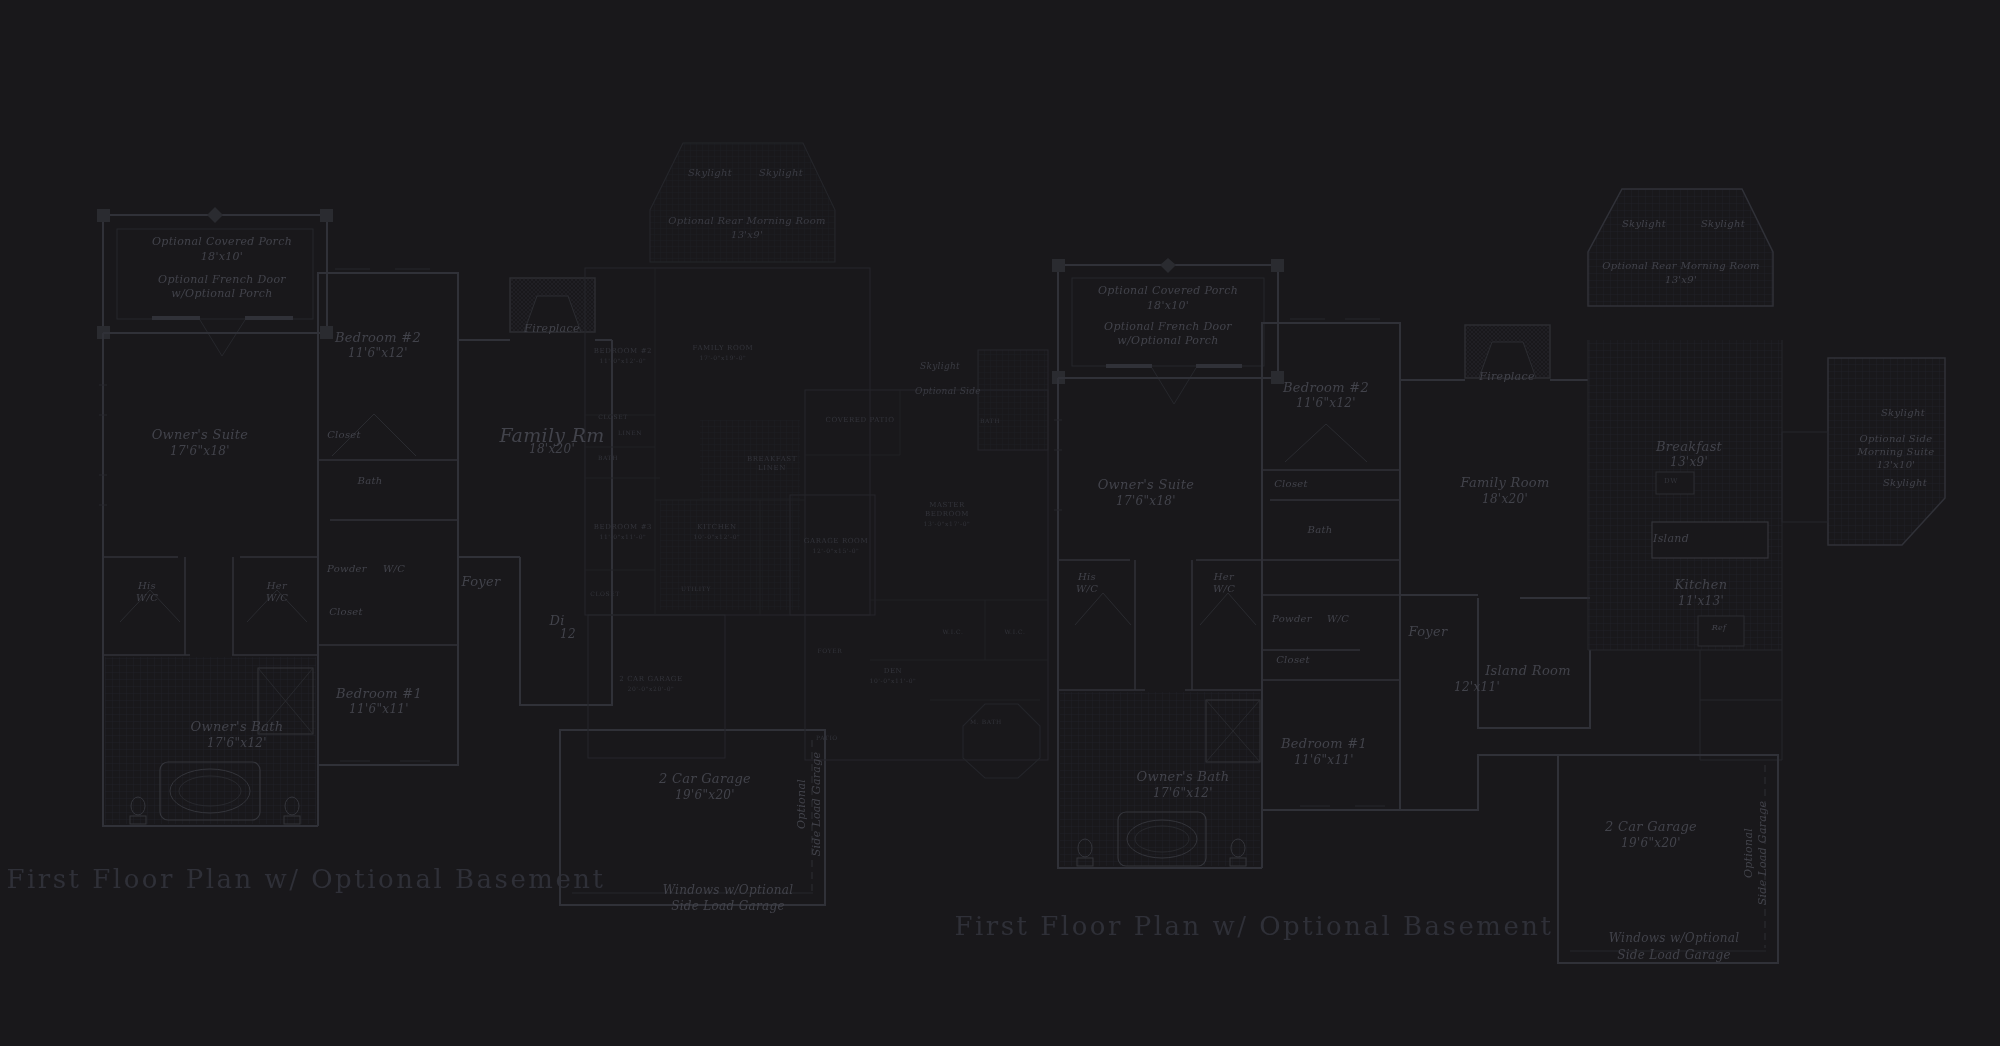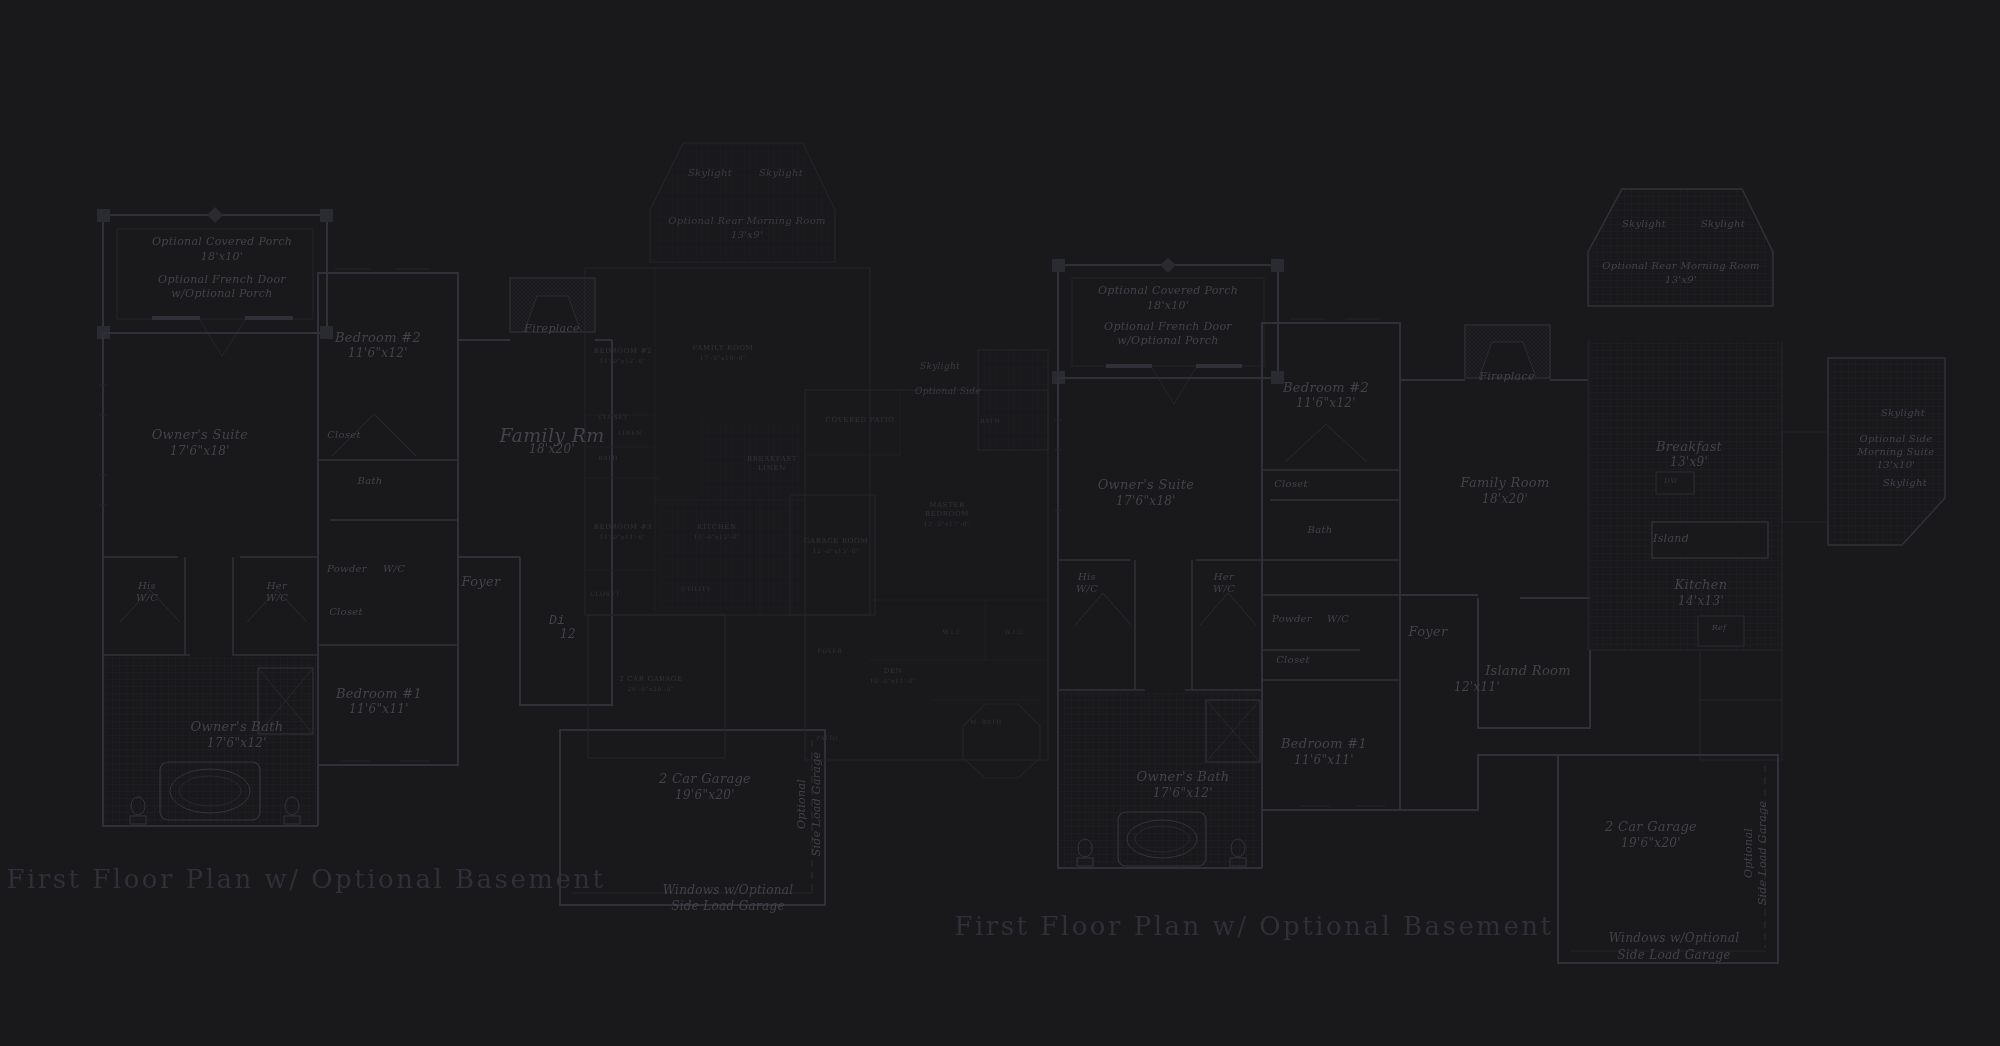--- a/index.html
+++ b/index.html
@@ -176,21 +176,21 @@
       <span class="lbl" style="left: 147px; top: 593px; font-size: 10px;">W/C</span>
       <span class="lbl" style="left: 277px; top: 581px; font-size: 10px;">Her</span>
       <span class="lbl" style="left: 277px; top: 593px; font-size: 10px;">W/C</span>
       <span class="lbl" style="left: 347px; top: 564px; font-size: 10px;">Powder</span>
       <span class="lbl" style="left: 394px; top: 564px; font-size: 10px;">W/C</span>
       <span class="lbl" style="left: 346px; top: 607px; font-size: 10px;">Closet</span>
       <span class="lbl" style="left: 481px; top: 575px; font-size: 13px;">Foyer</span>
       <span class="lbl" style="left: 552px; top: 426px; font-size: 19px;">Family Rm</span>
       <span class="lbl" style="left: 552px; top: 443px; font-size: 12px;">18'x20'</span>
       <span class="lbl" style="left: 552px; top: 323px; font-size: 11px;">Fireplace</span>
-      <span class="lbl" style="left: 557px; top: 614px; font-size: 13px; font-family: Liberation Mono, monospace;">Di</span>
+      <span class="lbl" style="left: 557px; top: 614px; font-size: 13px;">Di</span>
       <span class="lbl" style="left: 568px; top: 628px; font-size: 12px;">12</span>
       <span class="lbl" style="left: 379px; top: 687px; font-size: 13px;">Bedroom #1</span>
       <span class="lbl" style="left: 379px; top: 703px; font-size: 12px;">11'6"x11'</span>
       <span class="lbl" style="left: 237px; top: 720px; font-size: 13px;">Owner's Bath</span>
       <span class="lbl" style="left: 237px; top: 737px; font-size: 12px;">17'6"x12'</span>
       <span class="lbl" style="left: 705px; top: 772px; font-size: 13px;">2 Car Garage</span>
       <span class="lbl" style="left: 705px; top: 789px; font-size: 12px;">19'6"x20'</span>
       <span class="lbl" style="left: 802px; top: 804px; font-size: 11px; transform: translate(-50%, -50%) rotate(-90deg);">Optional</span>
       <span class="lbl" style="left: 817px; top: 804px; font-size: 11px; transform: translate(-50%, -50%) rotate(-90deg);">Side Load Garage</span>
       <span class="lbl" style="left: 728px; top: 884px; font-size: 12px;">Windows w/Optional</span>
@@ -251,21 +251,21 @@
       <span class="lbl" style="left: 1291px; top: 479px; font-size: 10px;">Closet</span>
       <span class="lbl" style="left: 1320px; top: 525px; font-size: 10px;">Bath</span>
       <span class="lbl" style="left: 1507px; top: 371px; font-size: 11px;">Fireplace</span>
       <span class="lbl" style="left: 1505px; top: 476px; font-size: 13px;">Family Room</span>
       <span class="lbl" style="left: 1505px; top: 493px; font-size: 12px;">18'x20'</span>
       <span class="lbl" style="left: 1689px; top: 440px; font-size: 13px;">Breakfast</span>
       <span class="lbl" style="left: 1689px; top: 456px; font-size: 12px;">13'x9'</span>
       <span class="lbl caps" style="left: 1671px; top: 478px; font-size: 7px;">DW</span>
       <span class="lbl" style="left: 1671px; top: 533px; font-size: 11px;">Island</span>
       <span class="lbl" style="left: 1701px; top: 578px; font-size: 13px;">Kitchen</span>
-      <span class="lbl" style="left: 1701px; top: 595px; font-size: 12px;">14'x13'</span>
+      <span class="lbl" style="left: 1701px; top: 595px; font-size: 12px;">11'x13'</span>
       <span class="lbl" style="left: 1719px; top: 624px; font-size: 8px;">Ref</span>
       <span class="lbl" style="left: 1903px; top: 408px; font-size: 10px;">Skylight</span>
       <span class="lbl" style="left: 1896px; top: 434px; font-size: 10px;">Optional Side</span>
       <span class="lbl" style="left: 1896px; top: 447px; font-size: 10px;">Morning Suite</span>
       <span class="lbl" style="left: 1896px; top: 460px; font-size: 10px;">13'x10'</span>
       <span class="lbl" style="left: 1905px; top: 478px; font-size: 10px;">Skylight</span>
       <span class="lbl" style="left: 1087px; top: 572px; font-size: 10px;">His</span>
       <span class="lbl" style="left: 1087px; top: 584px; font-size: 10px;">W/C</span>
       <span class="lbl" style="left: 1224px; top: 572px; font-size: 10px;">Her</span>
       <span class="lbl" style="left: 1224px; top: 584px; font-size: 10px;">W/C</span>

